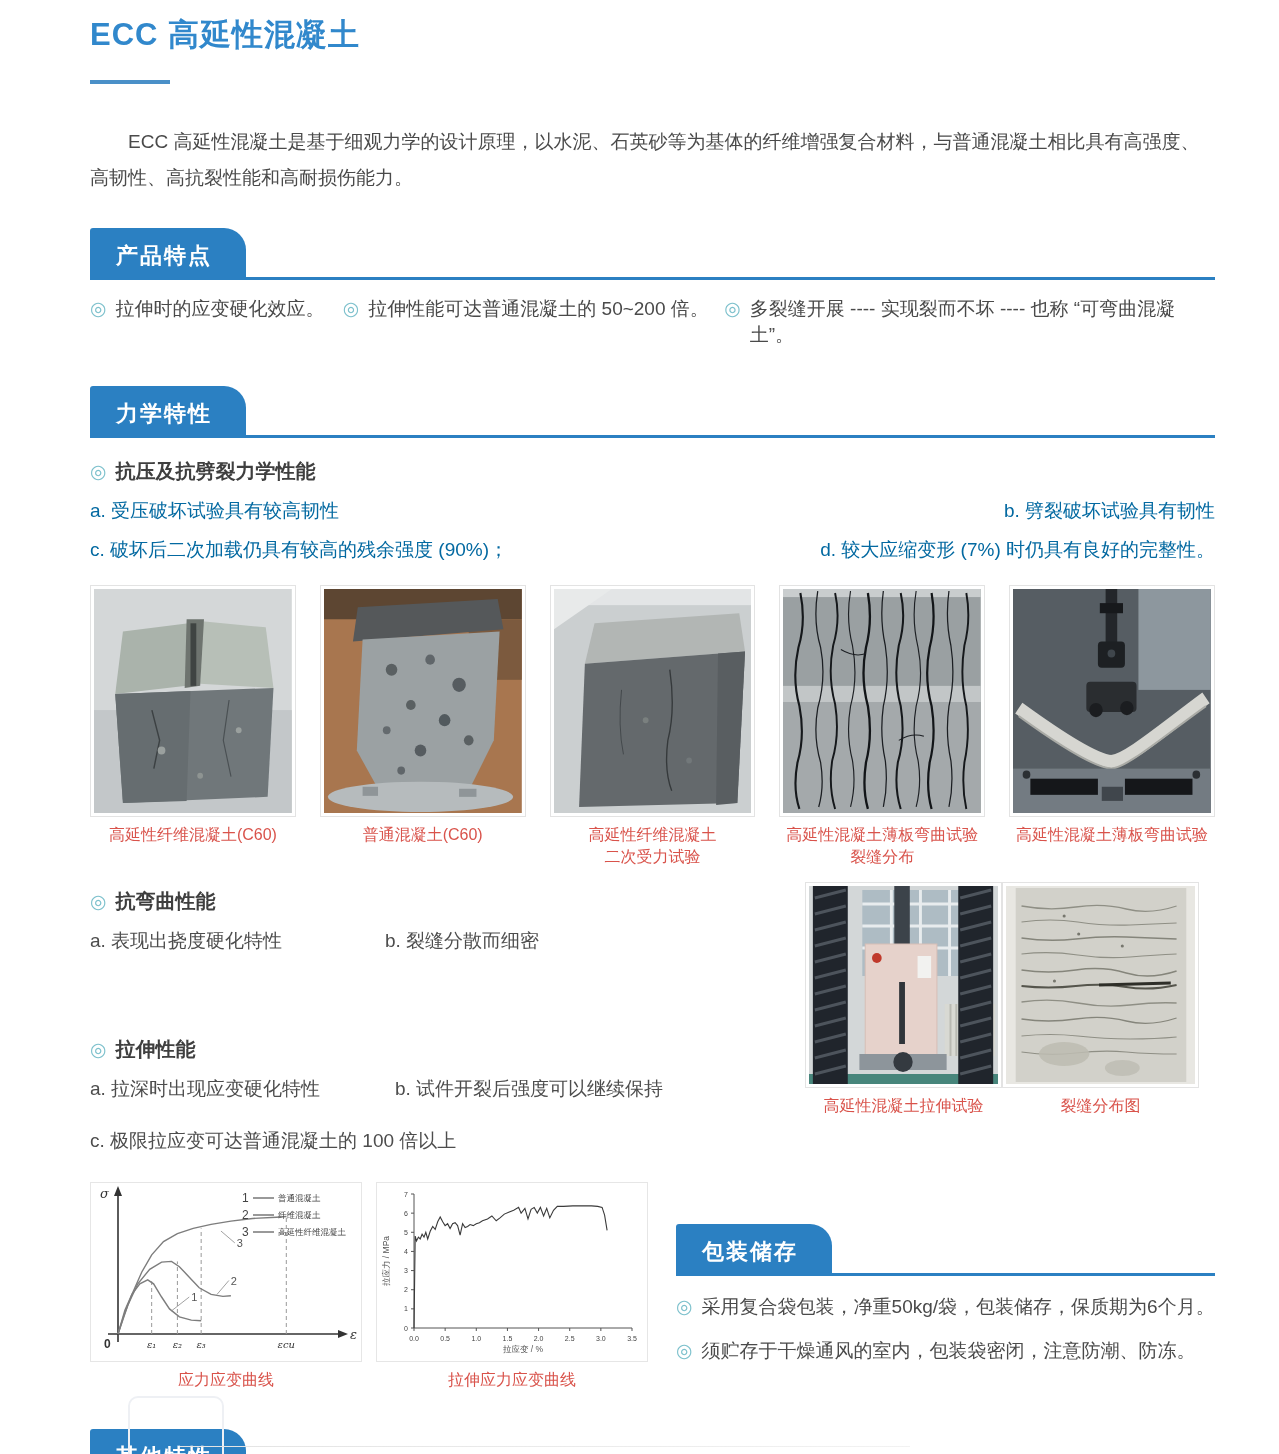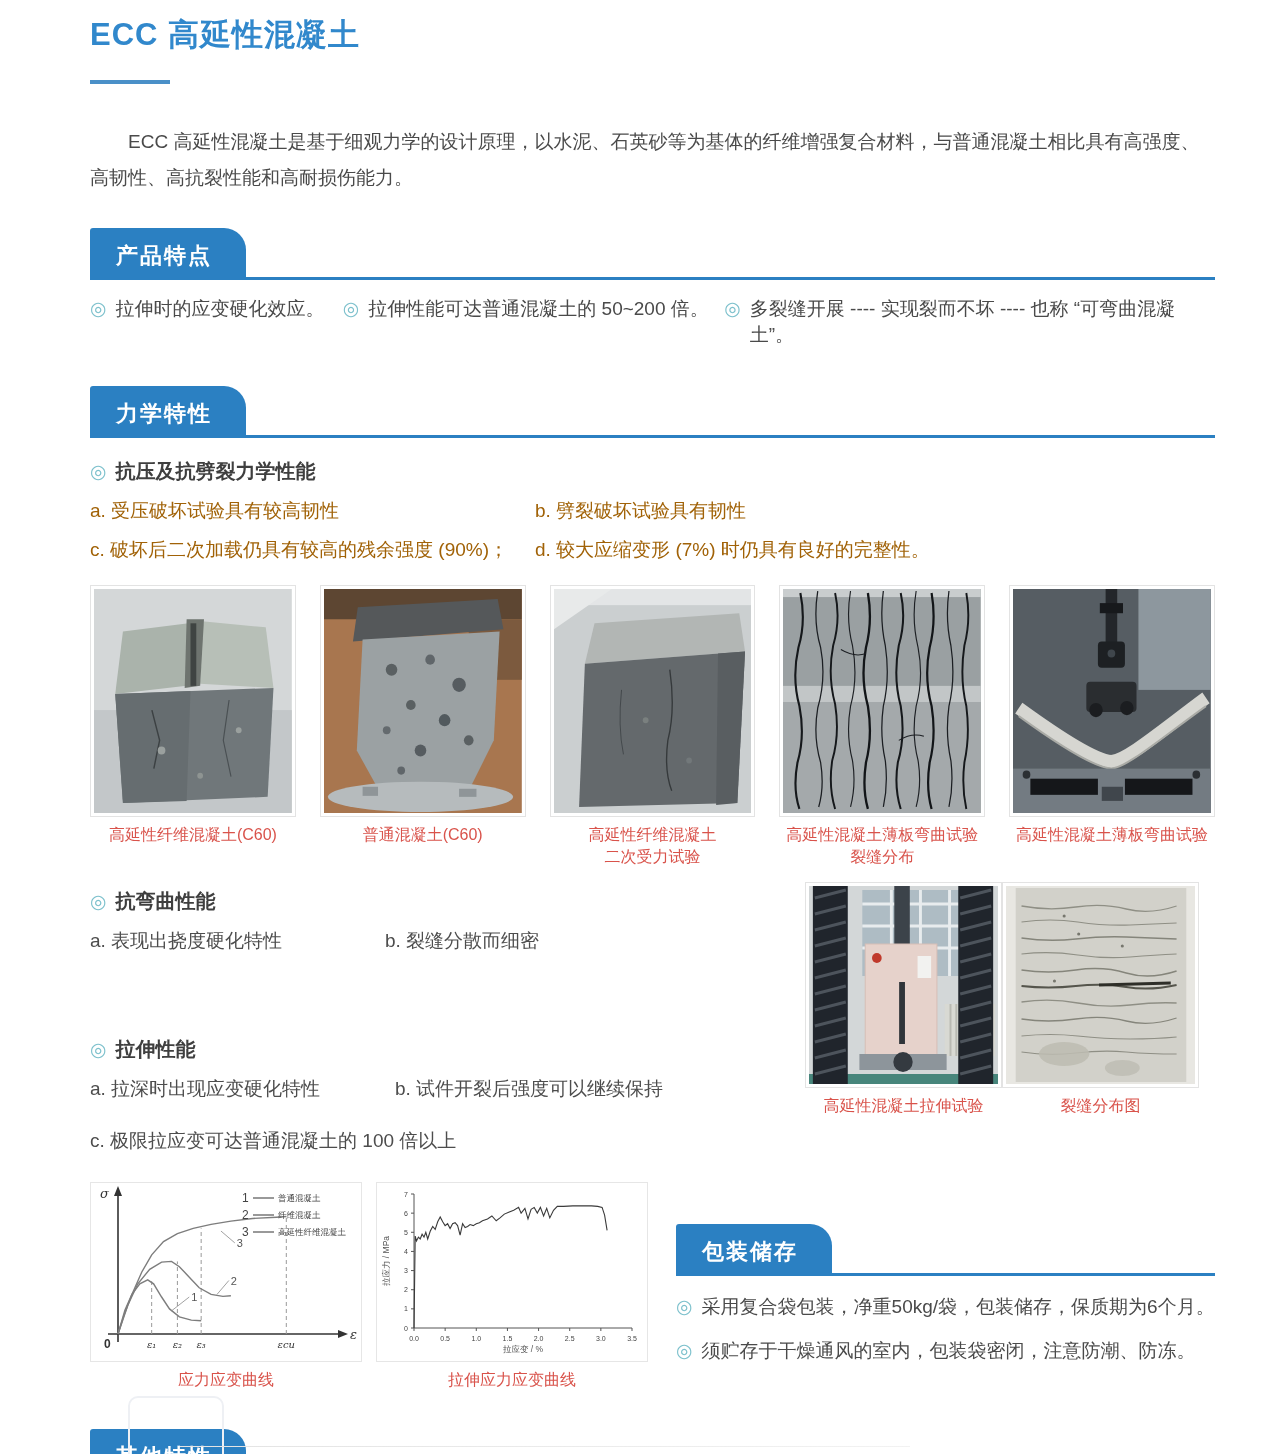--- a/index.html
+++ b/index.html
@@ -20,21 +20,21 @@
   .ring { color:#7cc0cc; font-size:19px; margin-right:9px; }
   .b-item { font-size:19px; color:#4a4a4a; display:flex; align-items:baseline; }
 
   .features-row { display:flex; margin-top:16px; }
   .features-row .b-item:nth-child(1){ width:255px; }
   .features-row .b-item:nth-child(2){ width:385px; }
 
   .subhead { margin-top:20px; font-size:20px; font-weight:bold; color:#3f3f3f; display:flex; align-items:baseline; }
   .subhead .ring { font-size:19px; }
 
-  .cols2 { display:flex; margin-top:13px; font-size:19px; color:#a16207; }
+  .cols2 { display:flex; margin-top:13px; font-size:19px; color:#0369a1;justify-content:space-between; }
   .cols2 > div:first-child { width:445px; }
 
   .photos-row { display:flex; gap:24px; margin-top:22px; }
   .photos-row figure { flex:1; text-align:center; }
   .photo-frame { border:1px solid #e3e3e3; background:#fff; padding:3px; }
   .photo-frame svg { display:block; width:100%; }
   figcaption.cap { margin-top:7px; color:#d9534b; font-size:16px; line-height:22px; white-space:pre-line; }
 
   .mid-row { display:flex; margin-top:14px; }
   .mid-left { flex:1; padding-right:20px; }

